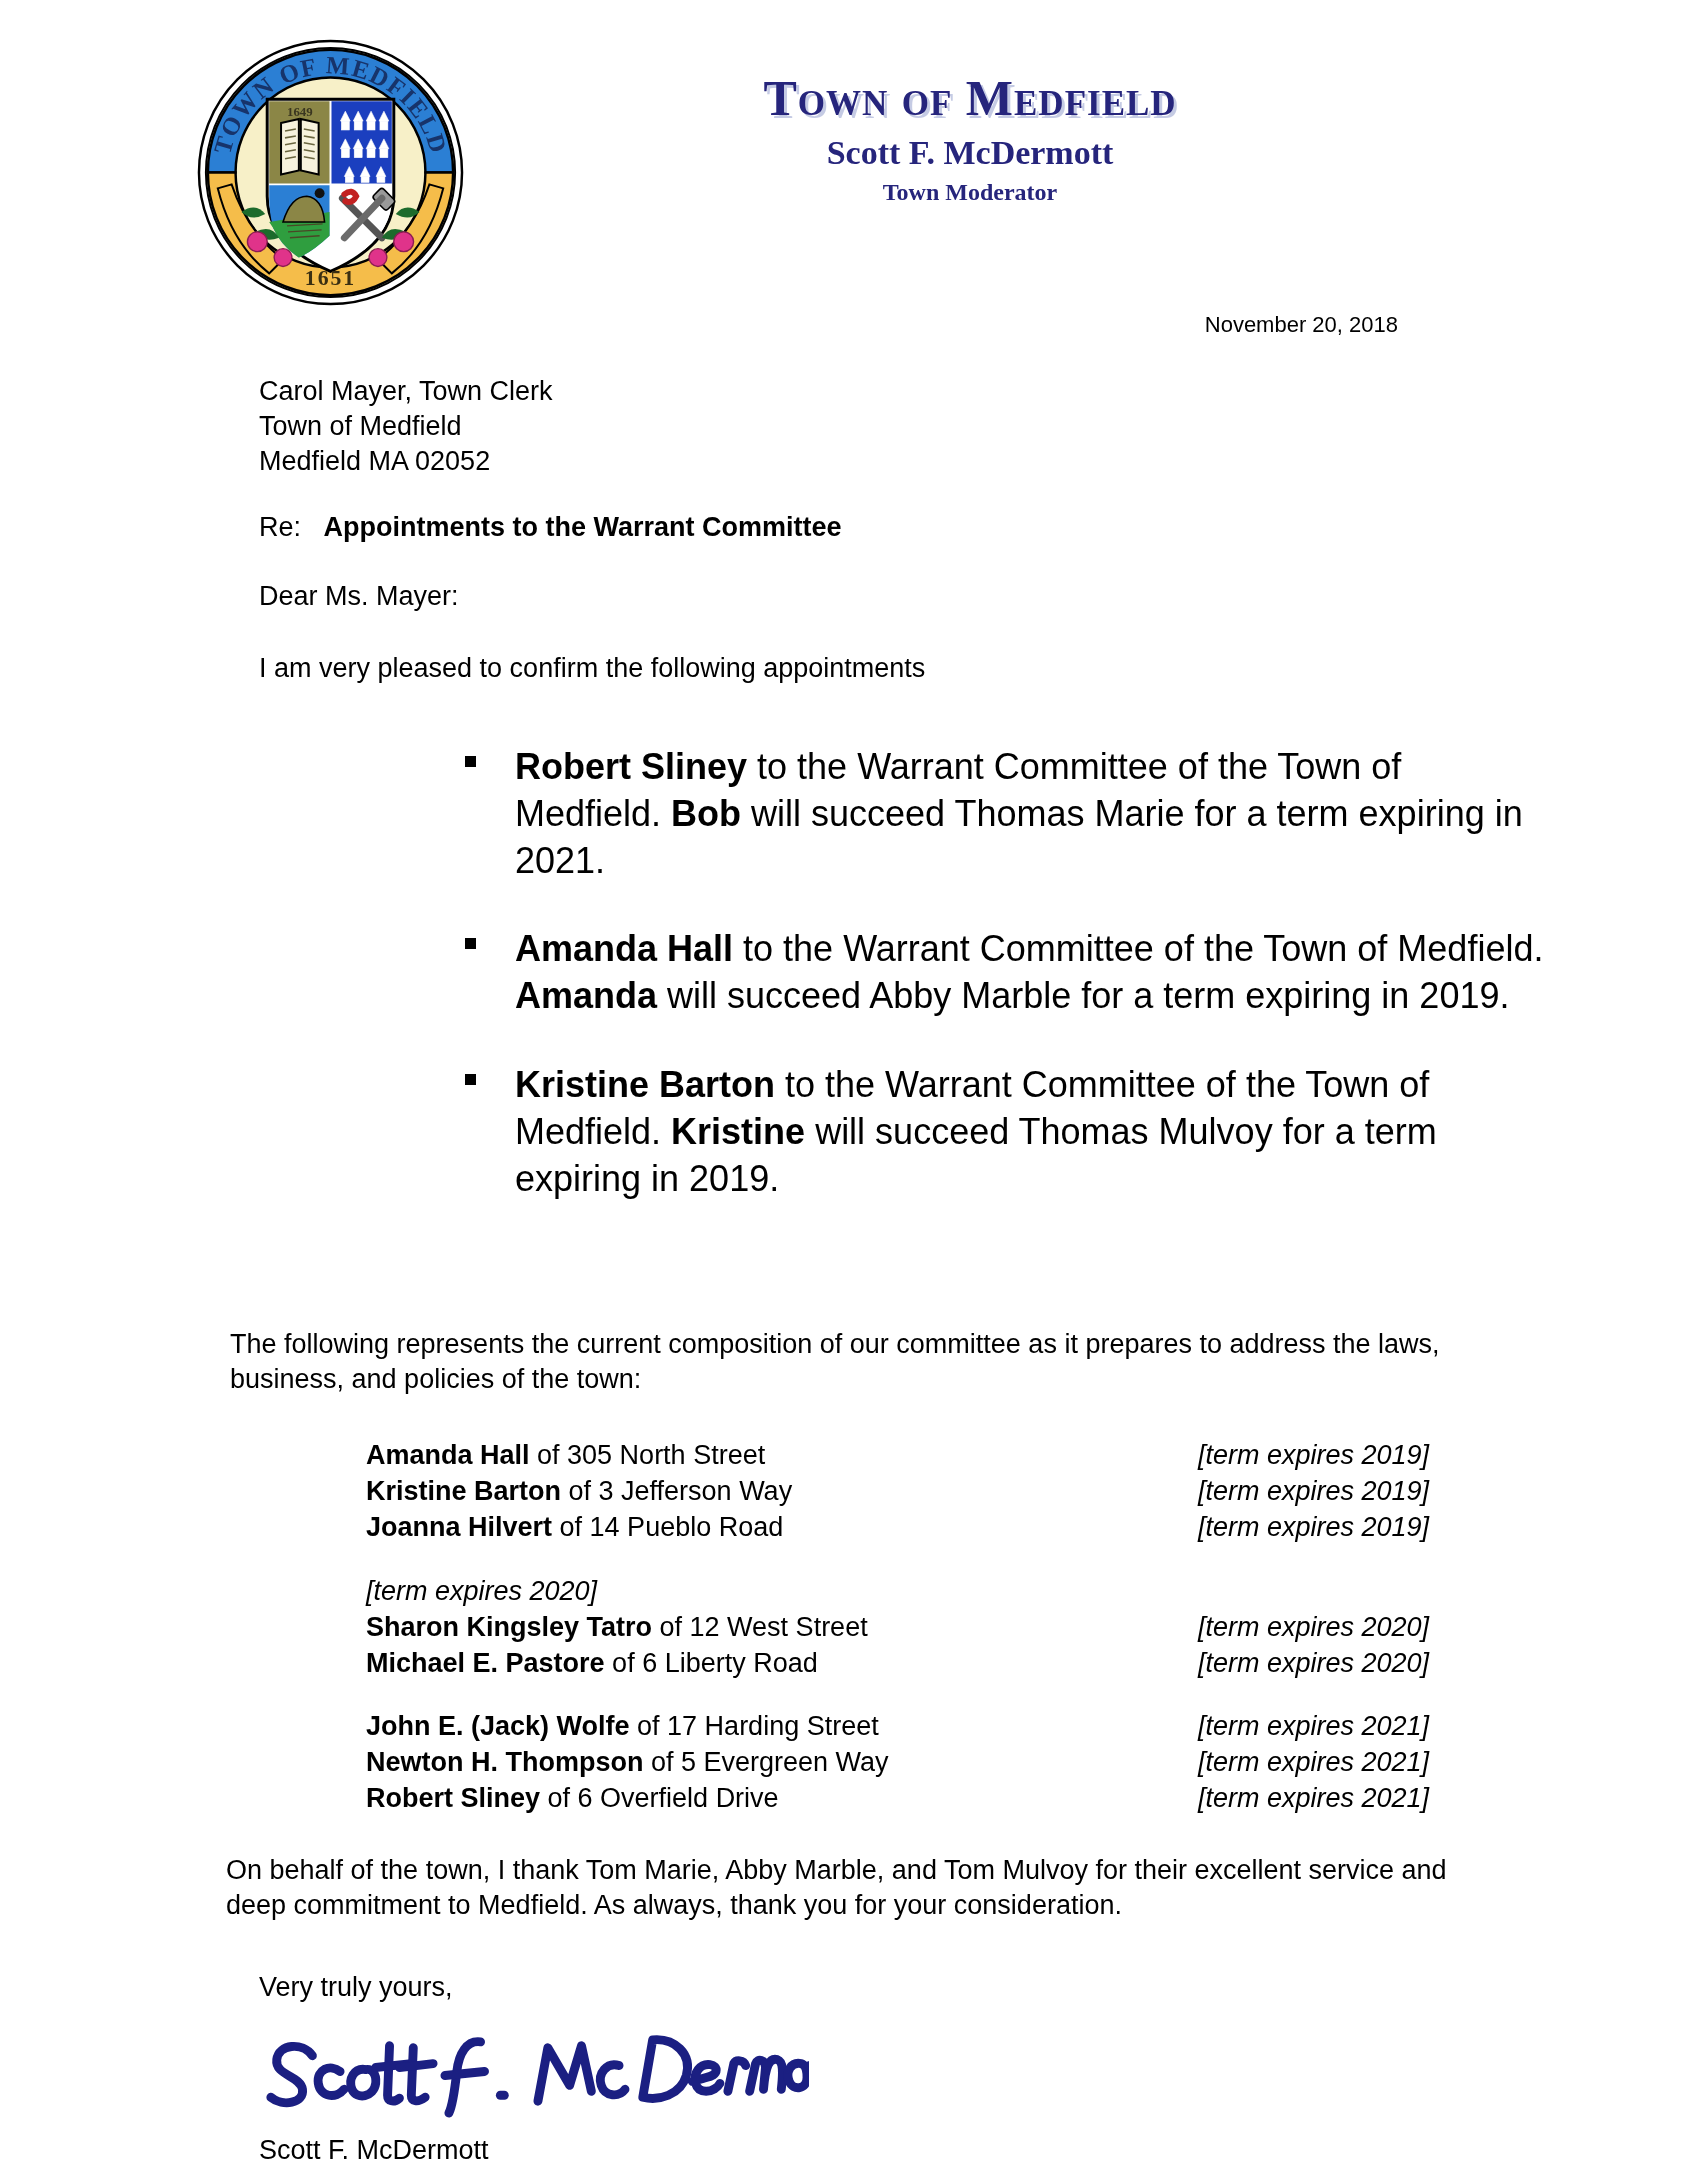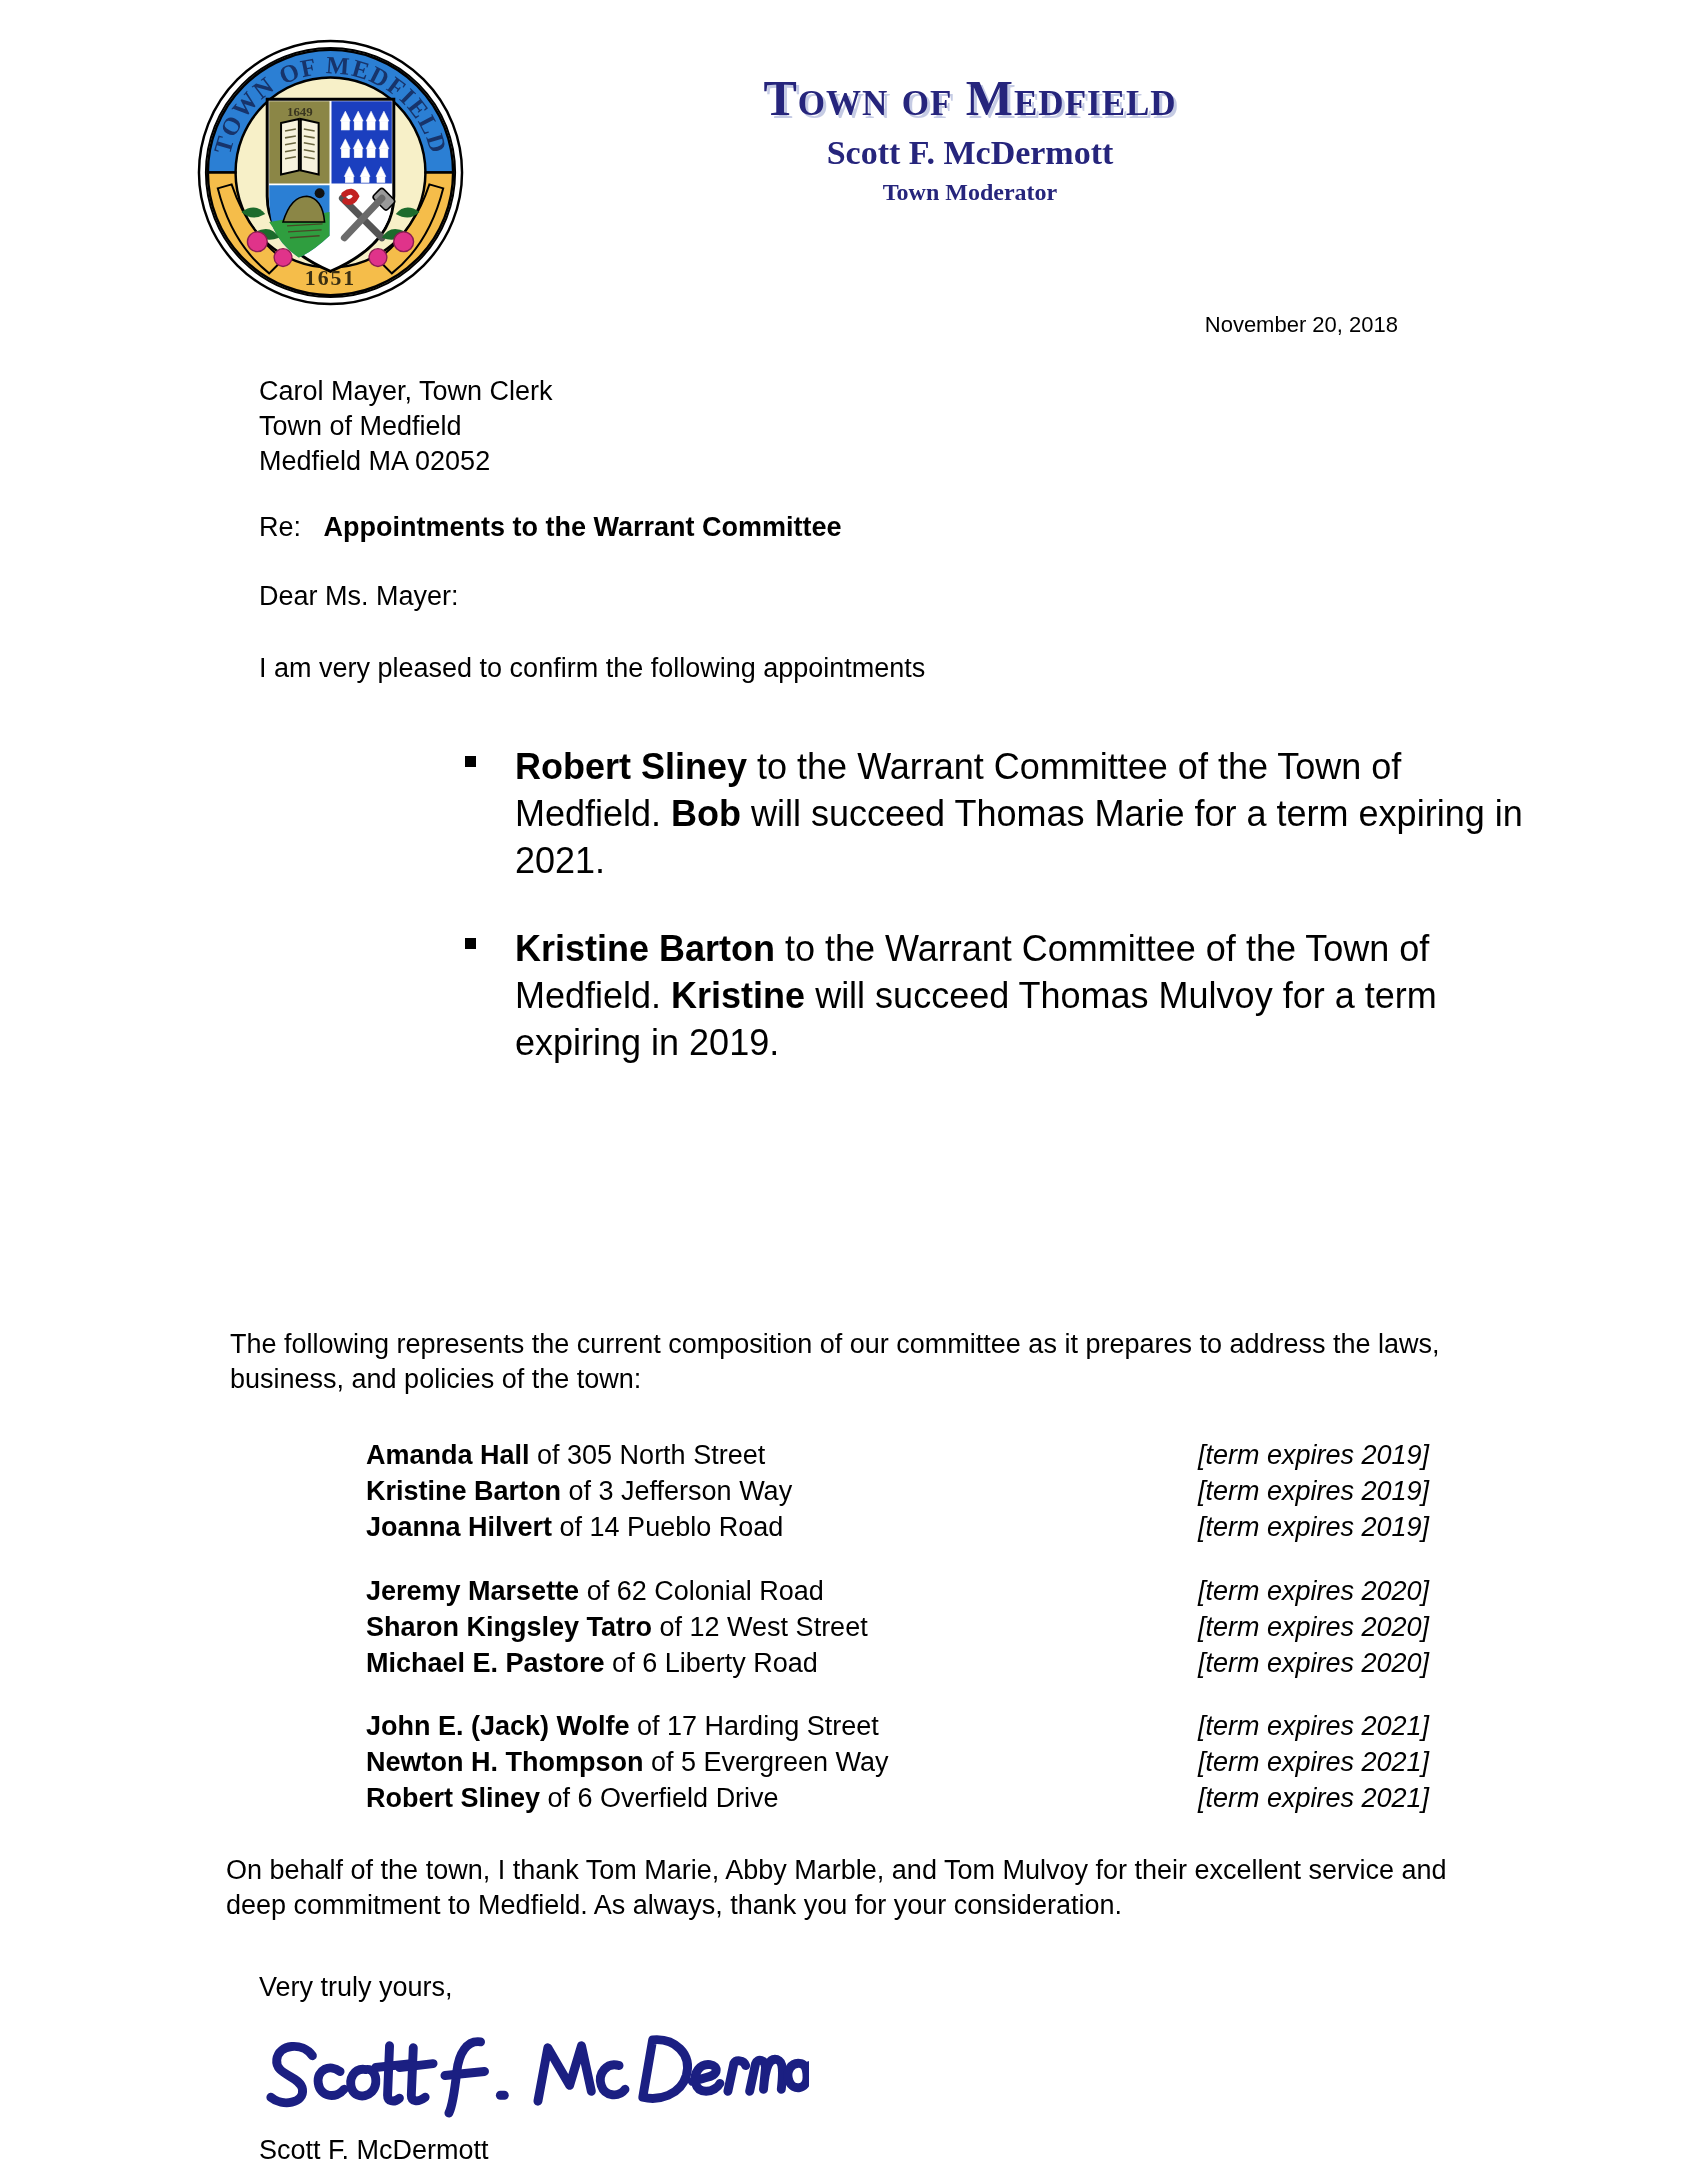--- a/index.html
+++ b/index.html
@@ -325,20 +325,21 @@
 
     <div class="block intro-para">I am very pleased to confirm the following appointments</div>
 
     <div class="bullets">
       <div class="bullet-item">
         <span class="bullet-marker"></span>
         <span class="bullet-text"><b>Robert Sliney</b><span> to the Warrant Committee of the Town of Medfield.  </span><b>Bob</b><span> will succeed Thomas Marie for a term expiring in 2021.</span></span>
       </div>
       <div class="bullet-item">
         <span class="bullet-marker"></span>
+        <span class="bullet-text"><b>Amanda Hall</b><span> to the Warrant Committee of the Town of Medfield.  </span><b>Amanda</b><span> will succeed Abby Marble for a term expiring in 2019.</span></span>
       </div>
       <div class="bullet-item">
         <span class="bullet-marker"></span>
         <span class="bullet-text"><b>Kristine Barton</b><span> to the Warrant Committee of the Town of Medfield.  </span><b>Kristine</b><span> will succeed Thomas Mulvoy for a term expiring in 2019.</span></span>
       </div>
     </div>
 
     <div class="block composition-para">The following represents the current composition of our committee as it prepares to address the laws, business, and policies of the town:</div>
 
     <div class="roster">
@@ -353,21 +354,20 @@
           <div class="roster-term">[term expires 2019]</div>
         </div>
         <div class="roster-row">
           <div class="roster-person"><b>Joanna Hilvert</b><span> of 14 Pueblo Road</span></div>
           <div class="roster-term">[term expires 2019]</div>
         </div>
       </div>
 
       <div class="roster-group">
         <div class="roster-row">
-          <div class="roster-person"><b>Jeremy Marsette</b><span> of 62 Colonial Road</span></div>
           <div class="roster-term">[term expires 2020]</div>
         </div>
         <div class="roster-row">
           <div class="roster-person"><b>Sharon Kingsley Tatro</b><span> of 12 West Street</span></div>
           <div class="roster-term">[term expires 2020]</div>
         </div>
         <div class="roster-row">
           <div class="roster-person"><b>Michael E. Pastore</b><span> of 6 Liberty Road</span></div>
           <div class="roster-term">[term expires 2020]</div>
         </div>

